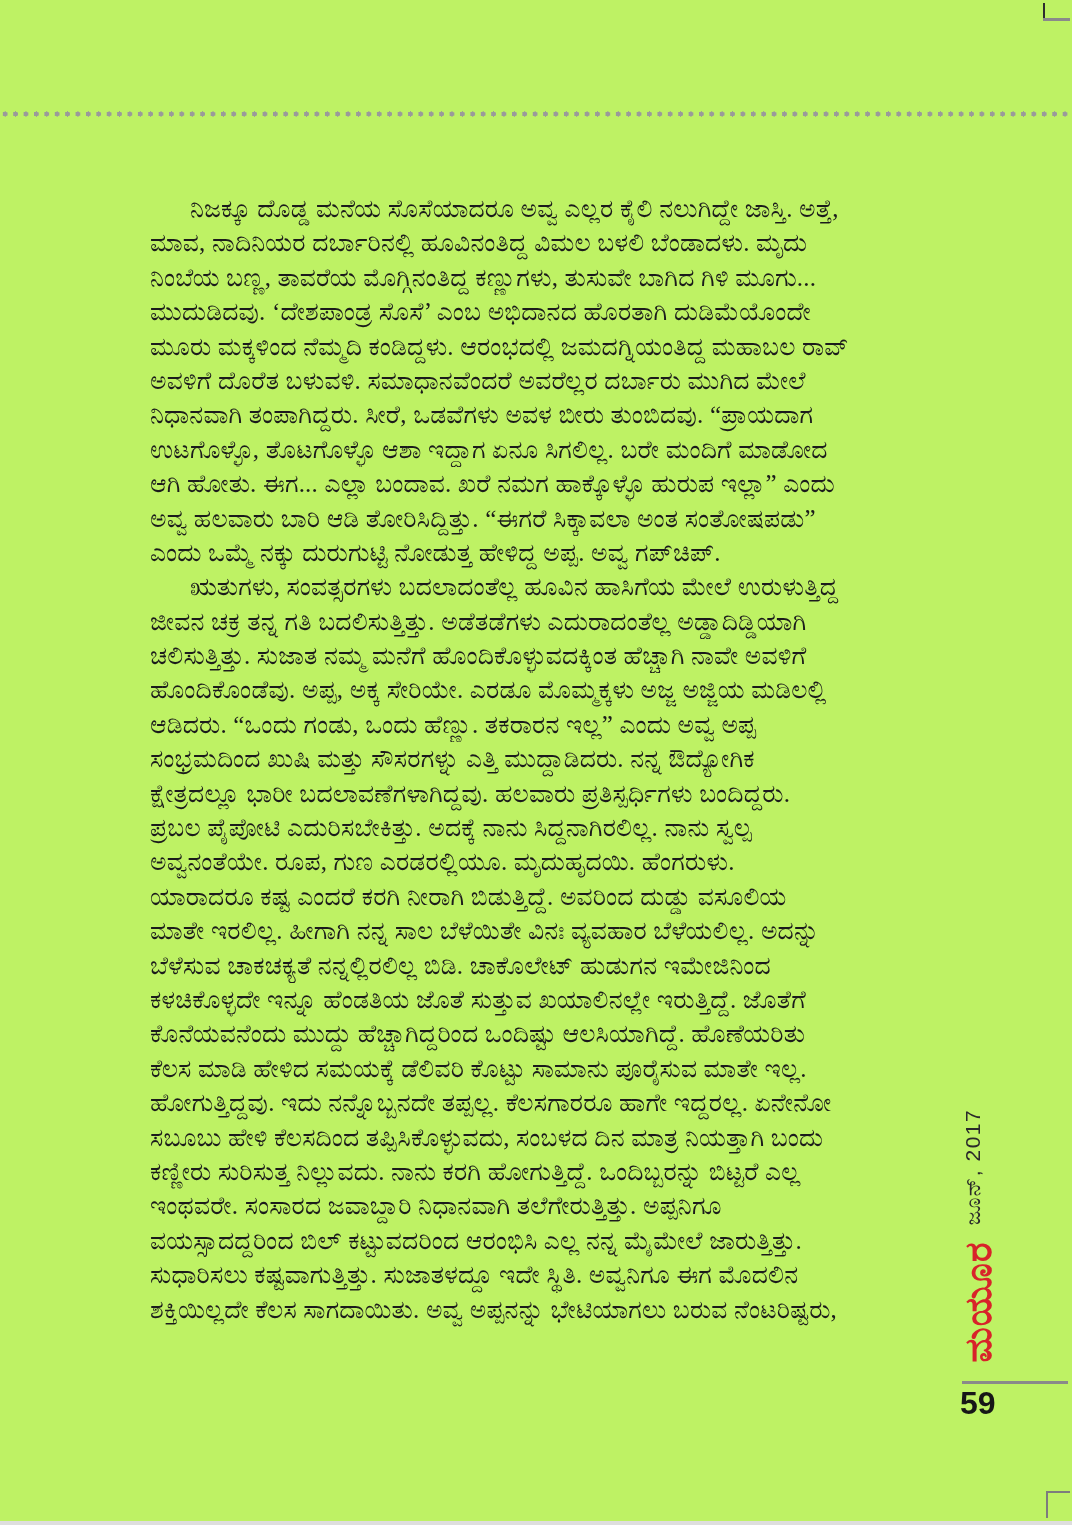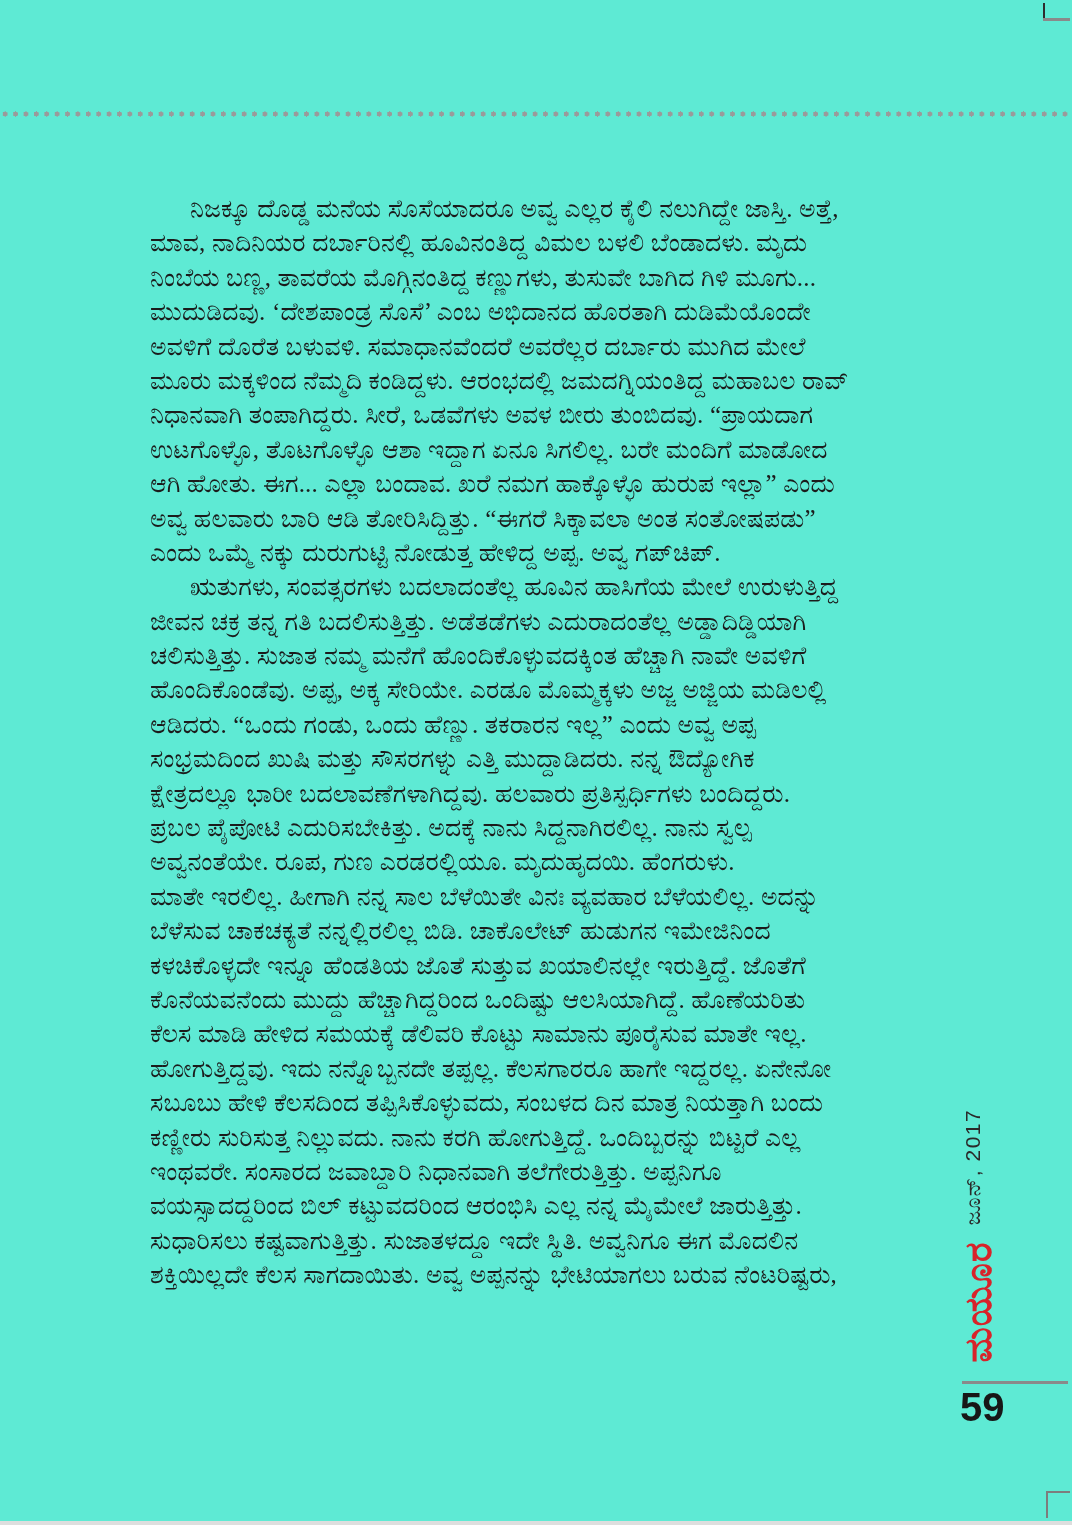--- a/index.html
+++ b/index.html
@@ -1,20 +1,20 @@
 <!DOCTYPE html>
 <html lang="kn"><head>
 <meta charset="utf-8">
 <title>Page 59</title>
 <style>
   html,body { margin:0; padding:0; background:#ffffff; }
   .page {
     position:relative;
     width:1072px; height:1525px;
-    background:#5eead4;
+    background:#bef264;
     overflow:hidden;
     font-family:"Liberation Serif", serif;
   }
 
   
   .dotted-separator {
     position:absolute; left:0; top:110; left:0px; top:110px;
     width:1072px; height:8px;
     background-image:radial-gradient(circle 2.6px at 5px 4px, #9a9a9a 98%, rgba(0,0,0,0) 100%);
     background-size:10.4px 8px;
@@ -60,54 +60,55 @@
     font-size:37px; font-weight:bold; color:#d8232a;
     letter-spacing:1px;
   }
   .pageno-rule {
     position:absolute; left:962px; top:1381px;
     width:106px; height:3px; background:#8a8a8a;
   }
   .page-number {
     position:absolute; left:960px; top:1385px;
     font-family:"Liberation Sans", sans-serif;
-    font-size:40px; font-weight:bold; color:#171717;
+    font-size:32px; font-weight:bold; color:#171717;
   }
 </style>
 </head>
 <body>
 
 <div class="page">
 
   <div class="dotted-separator"></div>
 
   <div class="crop crop-tr-v"></div>
   <div class="crop crop-tr-h"></div>
 
   <div class="article">
       <div class="line first">ನಿಜಕ್ಕೂ ದೊಡ್ಡ ಮನೆಯ ಸೊಸೆಯಾದರೂ ಅವ್ವ ಎಲ್ಲರ ಕೈಲಿ ನಲುಗಿದ್ದೇ ಜಾಸ್ತಿ. ಅತ್ತೆ,</div>
       <div class="line">ಮಾವ, ನಾದಿನಿಯರ ದರ್ಬಾರಿನಲ್ಲಿ ಹೂವಿನಂತಿದ್ದ ವಿಮಲ ಬಳಲಿ ಬೆಂಡಾದಳು. ಮೃದು</div>
       <div class="line">ನಿಂಬೆಯ ಬಣ್ಣ, ತಾವರೆಯ ಮೊಗ್ಗಿನಂತಿದ್ದ ಕಣ್ಣುಗಳು, ತುಸುವೇ ಬಾಗಿದ ಗಿಳಿ ಮೂಗು...</div>
       <div class="line">ಮುದುಡಿದವು. ‘ದೇಶಪಾಂಡ್ರ ಸೊಸೆ’ ಎಂಬ ಅಭಿದಾನದ ಹೊರತಾಗಿ ದುಡಿಮೆಯೊಂದೇ</div>
+      <div class="line">ಮೂರು ಮಕ್ಕಳಿಂದ ನೆಮ್ಮದಿ ಕಂಡಿದ್ದಳು. ಆರಂಭದಲ್ಲಿ ಜಮದಗ್ನಿಯಂತಿದ್ದ ಮಹಾಬಲ ರಾವ್</div>
       <div class="line">ಅವಳಿಗೆ ದೊರೆತ ಬಳುವಳಿ. ಸಮಾಧಾನವೆಂದರೆ ಅವರೆಲ್ಲರ ದರ್ಬಾರು ಮುಗಿದ ಮೇಲೆ</div>
-      <div class="line">ಮೂರು ಮಕ್ಕಳಿಂದ ನೆಮ್ಮದಿ ಕಂಡಿದ್ದಳು. ಆರಂಭದಲ್ಲಿ ಜಮದಗ್ನಿಯಂತಿದ್ದ ಮಹಾಬಲ ರಾವ್</div>
       <div class="line">ನಿಧಾನವಾಗಿ ತಂಪಾಗಿದ್ದರು. ಸೀರೆ, ಒಡವೆಗಳು ಅವಳ ಬೀರು ತುಂಬಿದವು. “ಪ್ರಾಯದಾಗ</div>
       <div class="line">ಉಟಗೊಳ್ಳೊ, ತೊಟಗೊಳ್ಳೊ ಆಶಾ ಇದ್ದಾಗ ಏನೂ ಸಿಗಲಿಲ್ಲ. ಬರೇ ಮಂದಿಗೆ ಮಾಡೋದ</div>
       <div class="line">ಆಗಿ ಹೋತು. ಈಗ... ಎಲ್ಲಾ ಬಂದಾವ. ಖರೆ ನಮಗ ಹಾಕ್ಕೊಳ್ಳೊ ಹುರುಪ ಇಲ್ಲಾ” ಎಂದು</div>
       <div class="line">ಅವ್ವ ಹಲವಾರು ಬಾರಿ ಆಡಿ ತೋರಿಸಿದ್ದಿತ್ತು. “ಈಗರೆ ಸಿಕ್ಕಾವಲಾ ಅಂತ ಸಂತೋಷಪಡು”</div>
       <div class="line">ಎಂದು ಒಮ್ಮೆ ನಕ್ಕು ದುರುಗುಟ್ಟಿ ನೋಡುತ್ತ ಹೇಳಿದ್ದ ಅಪ್ಪ. ಅವ್ವ ಗಪ್‌ಚಿಪ್.</div>
       <div class="line first">ಋತುಗಳು, ಸಂವತ್ಸರಗಳು ಬದಲಾದಂತೆಲ್ಲ ಹೂವಿನ ಹಾಸಿಗೆಯ ಮೇಲೆ ಉರುಳುತ್ತಿದ್ದ</div>
       <div class="line">ಜೀವನ ಚಕ್ರ ತನ್ನ ಗತಿ ಬದಲಿಸುತ್ತಿತ್ತು. ಅಡೆತಡೆಗಳು ಎದುರಾದಂತೆಲ್ಲ ಅಡ್ಡಾದಿಡ್ಡಿಯಾಗಿ</div>
       <div class="line">ಚಲಿಸುತ್ತಿತ್ತು. ಸುಜಾತ ನಮ್ಮ ಮನೆಗೆ ಹೊಂದಿಕೊಳ್ಳುವದಕ್ಕಿಂತ ಹೆಚ್ಚಾಗಿ ನಾವೇ ಅವಳಿಗೆ</div>
       <div class="line">ಹೊಂದಿಕೊಂಡೆವು. ಅಪ್ಪ, ಅಕ್ಕ ಸೇರಿಯೇ. ಎರಡೂ ಮೊಮ್ಮಕ್ಕಳು ಅಜ್ಜ ಅಜ್ಜಿಯ ಮಡಿಲಲ್ಲಿ</div>
       <div class="line">ಆಡಿದರು. “ಒಂದು ಗಂಡು, ಒಂದು ಹೆಣ್ಣು. ತಕರಾರನ ಇಲ್ಲ” ಎಂದು ಅವ್ವ ಅಪ್ಪ</div>
       <div class="line">ಸಂಭ್ರಮದಿಂದ ಖುಷಿ ಮತ್ತು ಸೌಸರಗಳ್ನು ಎತ್ತಿ ಮುದ್ದಾಡಿದರು. ನನ್ನ ಔದ್ಯೋಗಿಕ</div>
       <div class="line">ಕ್ಷೇತ್ರದಲ್ಲೂ ಭಾರೀ ಬದಲಾವಣೆಗಳಾಗಿದ್ದವು. ಹಲವಾರು ಪ್ರತಿಸ್ಪರ್ಧಿಗಳು ಬಂದಿದ್ದರು.</div>
       <div class="line">ಪ್ರಬಲ ಪೈಪೋಟಿ ಎದುರಿಸಬೇಕಿತ್ತು. ಅದಕ್ಕೆ ನಾನು ಸಿದ್ಧನಾಗಿರಲಿಲ್ಲ. ನಾನು ಸ್ವಲ್ಪ</div>
       <div class="line">ಅವ್ವನಂತೆಯೇ. ರೂಪ, ಗುಣ ಎರಡರಲ್ಲಿಯೂ. ಮೃದುಹೃದಯಿ. ಹೆಂಗರುಳು.</div>
+      <div class="line">ಯಾರಾದರೂ ಕಷ್ಟ ಎಂದರೆ ಕರಗಿ ನೀರಾಗಿ ಬಿಡುತ್ತಿದ್ದೆ. ಅವರಿಂದ ದುಡ್ಡು ವಸೂಲಿಯ</div>
       <div class="line">ಮಾತೇ ಇರಲಿಲ್ಲ. ಹೀಗಾಗಿ ನನ್ನ ಸಾಲ ಬೆಳೆಯಿತೇ ವಿನಃ ವ್ಯವಹಾರ ಬೆಳೆಯಲಿಲ್ಲ. ಅದನ್ನು</div>
       <div class="line">ಬೆಳೆಸುವ ಚಾಕಚಕ್ಯತೆ ನನ್ನಲ್ಲಿರಲಿಲ್ಲ ಬಿಡಿ. ಚಾಕೊಲೇಟ್ ಹುಡುಗನ ಇಮೇಜಿನಿಂದ</div>
       <div class="line">ಕಳಚಿಕೊಳ್ಳದೇ ಇನ್ನೂ ಹೆಂಡತಿಯ ಜೊತೆ ಸುತ್ತುವ ಖಯಾಲಿನಲ್ಲೇ ಇರುತ್ತಿದ್ದೆ. ಜೊತೆಗೆ</div>
       <div class="line">ಕೊನೆಯವನೆಂದು ಮುದ್ದು ಹೆಚ್ಚಾಗಿದ್ದರಿಂದ ಒಂದಿಷ್ಟು ಆಲಸಿಯಾಗಿದ್ದೆ. ಹೊಣೆಯರಿತು</div>
       <div class="line">ಕೆಲಸ ಮಾಡಿ ಹೇಳಿದ ಸಮಯಕ್ಕೆ ಡೆಲಿವರಿ ಕೊಟ್ಟು ಸಾಮಾನು ಪೂರೈಸುವ ಮಾತೇ ಇಲ್ಲ.</div>
       <div class="line">ಹೋಗುತ್ತಿದ್ದವು. ಇದು ನನ್ನೊಬ್ಬನದೇ ತಪ್ಪಲ್ಲ. ಕೆಲಸಗಾರರೂ ಹಾಗೇ ಇದ್ದರಲ್ಲ. ಏನೇನೋ</div>
       <div class="line">ಸಬೂಬು ಹೇಳಿ ಕೆಲಸದಿಂದ ತಪ್ಪಿಸಿಕೊಳ್ಳುವದು, ಸಂಬಳದ ದಿನ ಮಾತ್ರ ನಿಯತ್ತಾಗಿ ಬಂದು</div>
       <div class="line">ಕಣ್ಣೀರು ಸುರಿಸುತ್ತ ನಿಲ್ಲುವದು. ನಾನು ಕರಗಿ ಹೋಗುತ್ತಿದ್ದೆ. ಒಂದಿಬ್ಬರನ್ನು ಬಿಟ್ಟರೆ ಎಲ್ಲ</div>
       <div class="line">ಇಂಥವರೇ. ಸಂಸಾರದ ಜವಾಬ್ದಾರಿ ನಿಧಾನವಾಗಿ ತಲೆಗೇರುತ್ತಿತ್ತು. ಅಪ್ಪನಿಗೂ</div>
       <div class="line">ವಯಸ್ಸಾದದ್ದರಿಂದ ಬಿಲ್ ಕಟ್ಟುವದರಿಂದ ಆರಂಭಿಸಿ ಎಲ್ಲ ನನ್ನ ಮೈಮೇಲೆ ಜಾರುತ್ತಿತ್ತು.</div>

